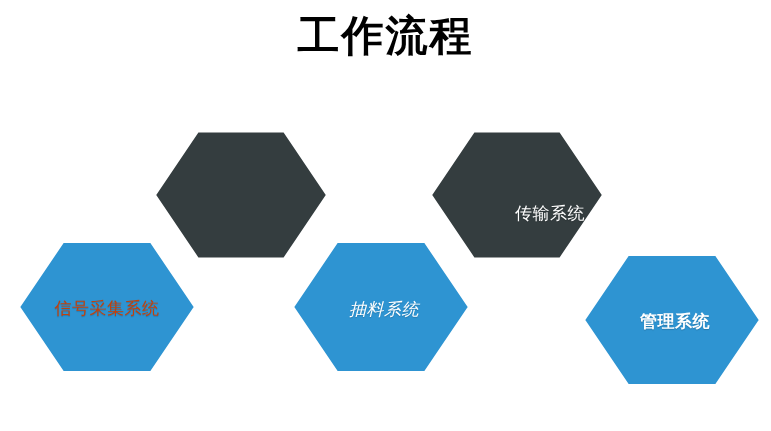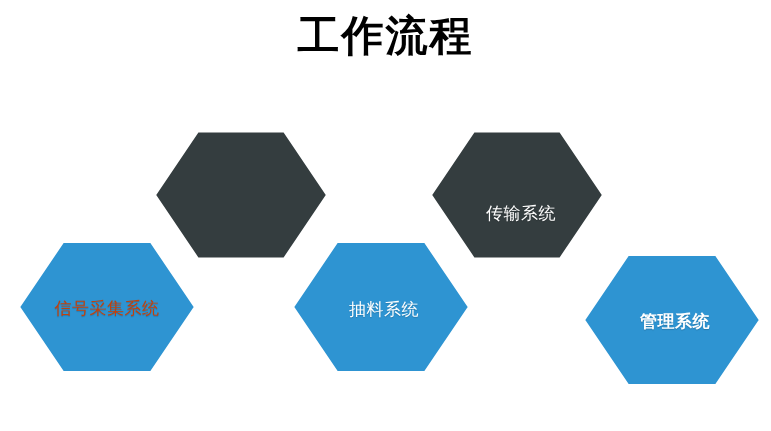--- a/index.html
+++ b/index.html
@@ -68,19 +68,19 @@
         <polygon id="hex-shape-3" points="470.00,307.00 425.50,372.90 336.50,372.90 292.00,307.00 336.50,241.10 425.50,241.10" fill="#2e94d2" stroke="#ffffff" stroke-width="4" stroke-linejoin="miter"></polygon>
         <polygon id="hex-shape-5" points="761.00,320.00 716.50,385.90 627.50,385.90 583.00,320.00 627.50,254.10 716.50,254.10" fill="#2e94d2" stroke="#ffffff" stroke-width="4" stroke-linejoin="miter"></polygon>
         <polygon id="hex-shape-2" points="330.00,195.00 285.50,260.90 196.50,260.90 152.00,195.00 196.50,129.10 285.50,129.10" fill="#343d3f" stroke="#ffffff" stroke-width="7" stroke-linejoin="miter"></polygon>
         <polygon id="hex-shape-4" points="606.00,195.00 561.50,260.90 472.50,260.90 428.00,195.00 472.50,129.10 561.50,129.10" fill="#343d3f" stroke="#ffffff" stroke-width="7" stroke-linejoin="miter"></polygon>
       </g>
   </svg>
 
   <div class="hex-label" id="hex-label-1" style="color: #c2410c; left: 54.5px; top: 297px; width: auto; text-align: left;"><span>信号采集系统</span></div>
 
 
-  <div class="hex-label" id="hex-label-3" style="color: rgb(255, 255, 255); left: 349px; top: 298px; width: auto; text-align: center;"><span>抽料系统</span></div>
+  <div class="hex-label" id="hex-label-3" style="color: rgb(255, 255, 255); left: 349px; top: 298px; width: auto; text-align: center; font-style: italic;"><span>抽料系统</span></div>
 
-  <div class="hex-label" id="hex-label-4" style="color: rgb(255, 255, 255); left: 486px; top: 202px; width: auto; text-align: center;"><span>传输系统</span></div>
+  <div class="hex-label" id="hex-label-4" style="color: rgb(255, 255, 255); left: 515px; top: 202px; width: auto; text-align: center;"><span>传输系统</span></div>
 
   <div class="hex-label" id="hex-label-5" style="color: rgb(255, 255, 255); left: 640px; top: 310px; width: auto; text-align: right; font-weight: bold;"><span>管理系统</span></div>
 
 </div>
 
 </body></html>

